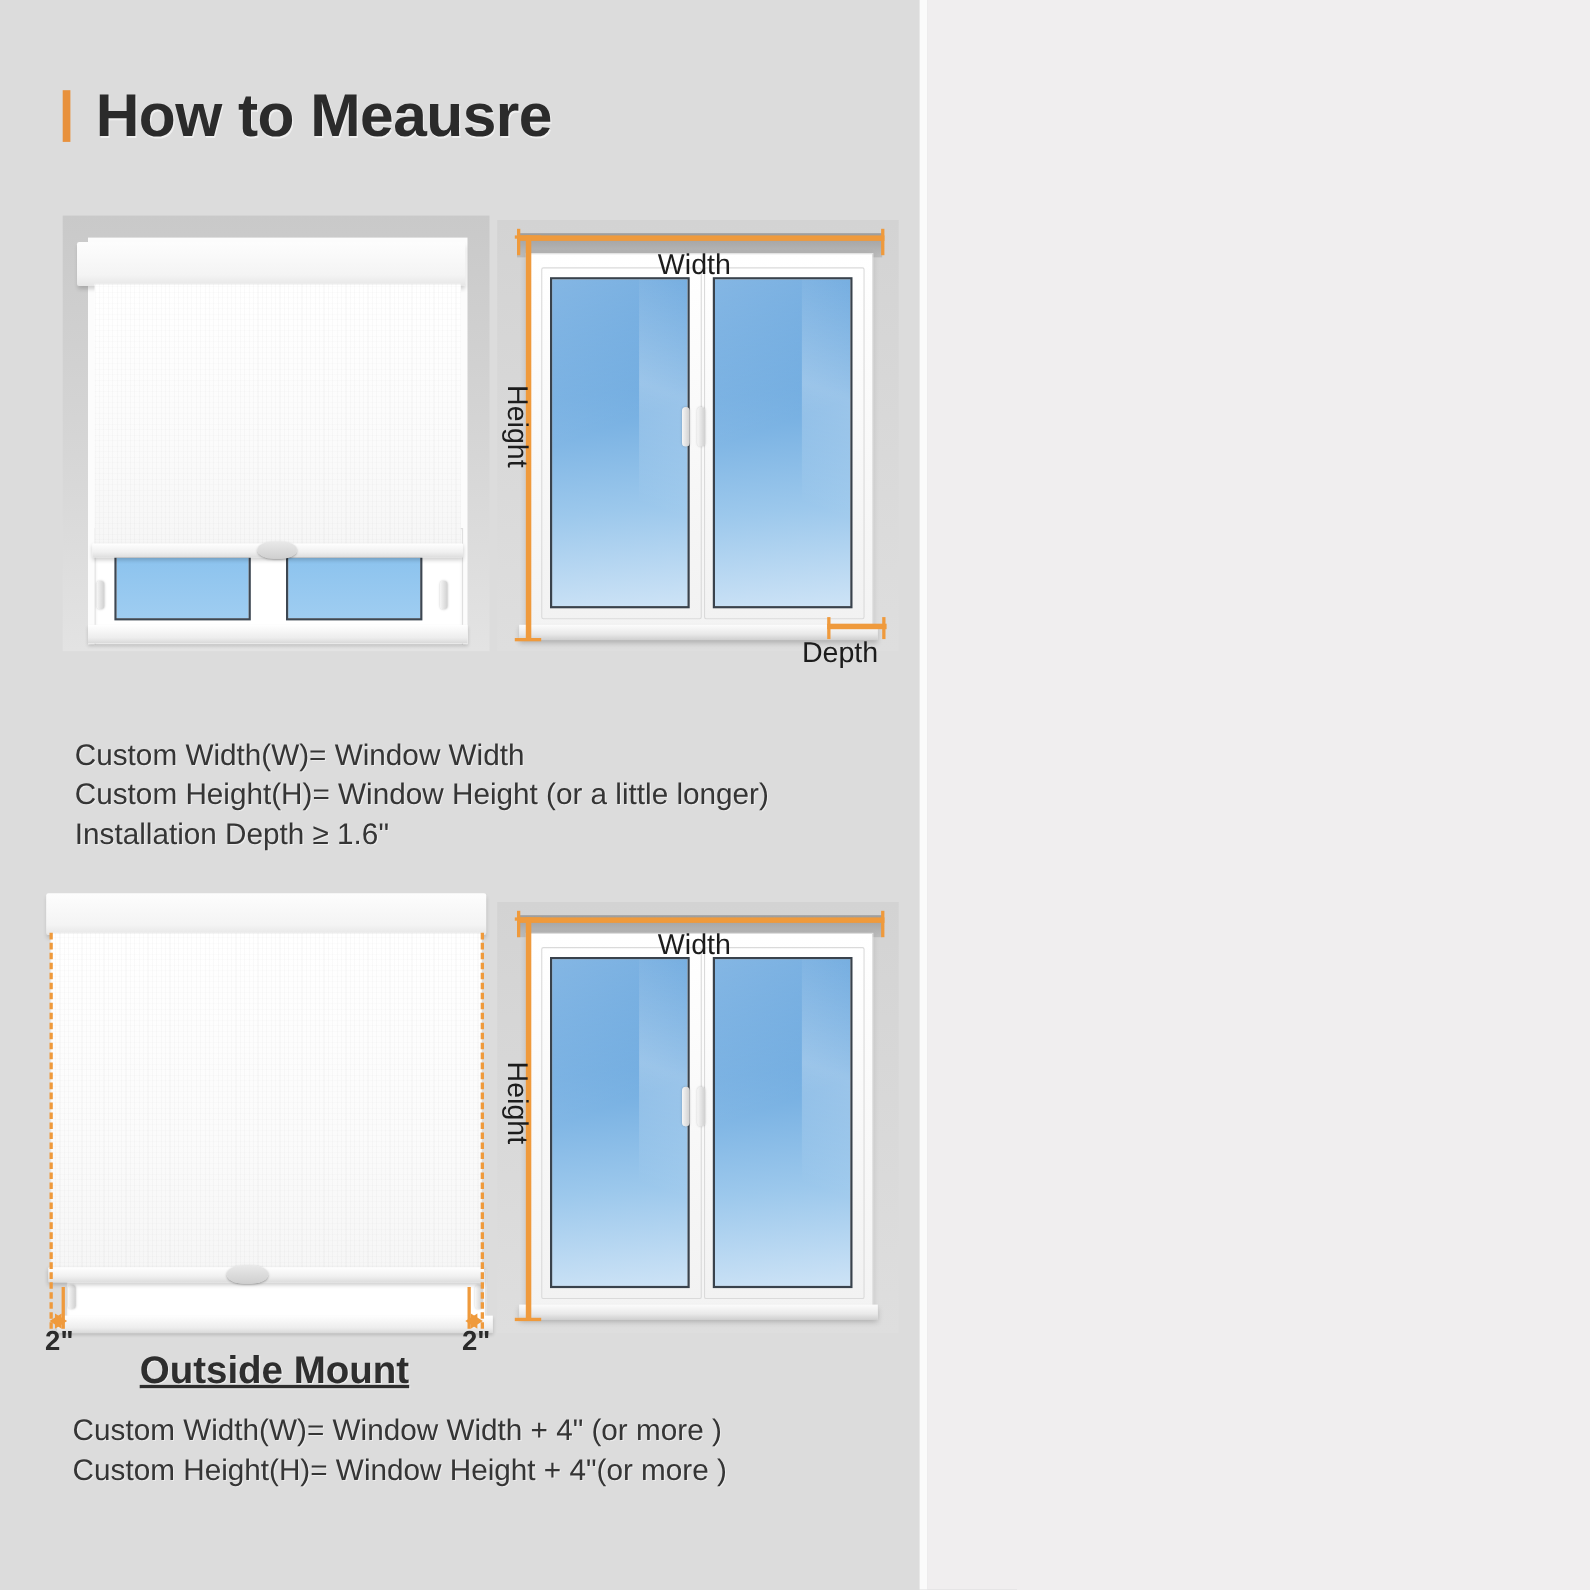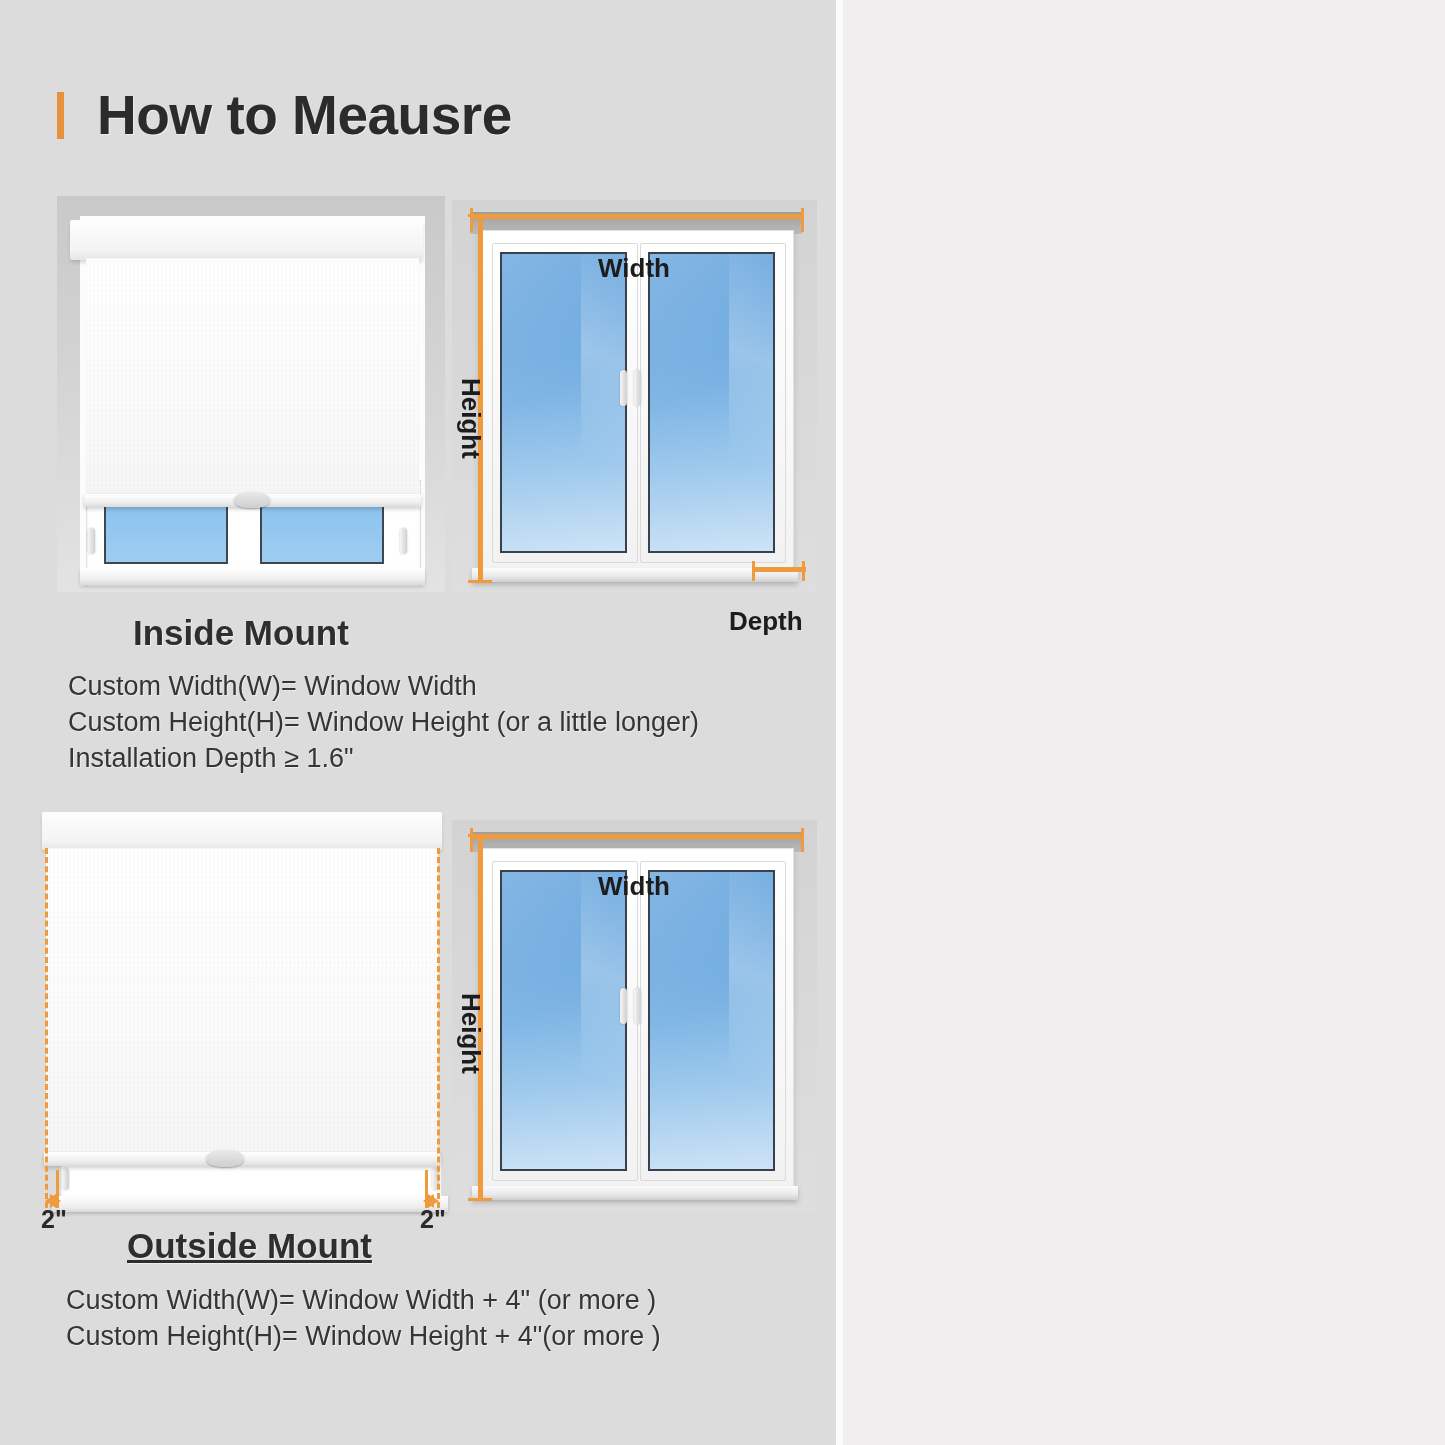--- a/index.html
+++ b/index.html
@@ -8,30 +8,30 @@
 
   
   .panel{position:absolute;top:0;height:1445px;}
   #left-panel{left:0;width:836px;background:#dcdcdc;}
   #divider{position:absolute;left:836px;top:0;width:7px;height:1445px;background:#fbfbfb;}
   #right-panel{left:843px;width:602px;background:#f0eeef;}
 
   
   .section-title{position:absolute;display:flex;align-items:center;}
   .accent-bar{width:7px;height:47px;background:#e8913c;margin-right:17px;flex:none;}
-  .section-title h1{margin:16px;font-size:55px;font-weight:bold;color:#2b2b2b;letter-spacing:-.5px;line-height:1;
+  .section-title h1{margin:6px;font-size:55px;font-weight:bold;color:#2b2b2b;letter-spacing:-.5px;line-height:1;
         text-shadow:1px 1px 0 rgba(255,255,255,.55);}
   #title-left{left:57px;top:72px;}
 
   
   .mount-name{position:absolute;font-size:35px;font-weight:bold;color:#2e2e2e;
        text-shadow:1px 1px 0 rgba(255,255,255,.5);}
   .spec-line{position:absolute;font-size:27px;color:#353535;white-space:nowrap;
        text-shadow:1px 1px 0 rgba(255,255,255,.45);}
-  .dim-label{position:absolute;font-size:26px;font-weight:700;color:#1c1c1c;white-space:nowrap;margin-top:28px;}
+  .dim-label{position:absolute;font-size:26px;font-weight:400;color:#1c1c1c;white-space:nowrap;}
   .dim-label.vertical{writing-mode:vertical-rl;text-orientation:mixed;}
   .tick-label{position:absolute;font-size:25px;font-weight:bold;color:#2a2a2a;}
 
   
   .recess{position:absolute;background:linear-gradient(180deg,#c9c9c9 0%,#d6d6d6 55%,#e3e3e3 100%);}
   .recess-inner{position:absolute;background:#fcfcfc;}
 
   .shade-head{position:absolute;background:linear-gradient(180deg,#fdfdfd 0%,#f4f4f4 75%,#e6e6e6 100%);
        border-radius:2px;box-shadow:0 3px 4px -1px rgba(0,0,0,.18);}
   .shade-fabric{position:absolute;
@@ -144,21 +144,20 @@
 
       <div class="mrule mrule-h" style="left:752px;top:567px;width:54px;"></div>
       <div class="mcap-v" style="left:752px;top:561px;height:20px;"></div>
       <div class="mcap-v" style="left:802px;top:561px;height:20px;"></div>
 
       <div class="dim-label" style="left:598px;top:225px;">Width</div>
       <div class="dim-label vertical" style="left:455px;top:350px;">Height</div>
       <div class="dim-label" style="left:729px;top:578px;text-align:right;">Depth</div>
     </div>
 
-    <div class="mount-name" style="left:133px;top:613px;">Inside Mount</div>
     <div class="spec-line" style="left:68px;top:707px;">Custom Height(H)= Window Height (or a little longer)</div>
     <div class="spec-line" style="left:68px;top:671px;">Custom Width(W)= Window Width</div>
     <div class="spec-line" style="left:68px;top:743px;">Installation Depth ≥ 1.6"</div>
 
     <div>
       <div class="sash-frame" style="left:60px;top:1155px;width:380px;height:55px;"></div>
       <div class="sill" style="left:52px;top:1196px;width:396px;height:16px;"></div>
       <div class="handle-bar" style="left:62px;top:1168px;height:22px;"></div>
       <div class="handle-bar" style="left:432px;top:1168px;height:22px;"></div>
 

